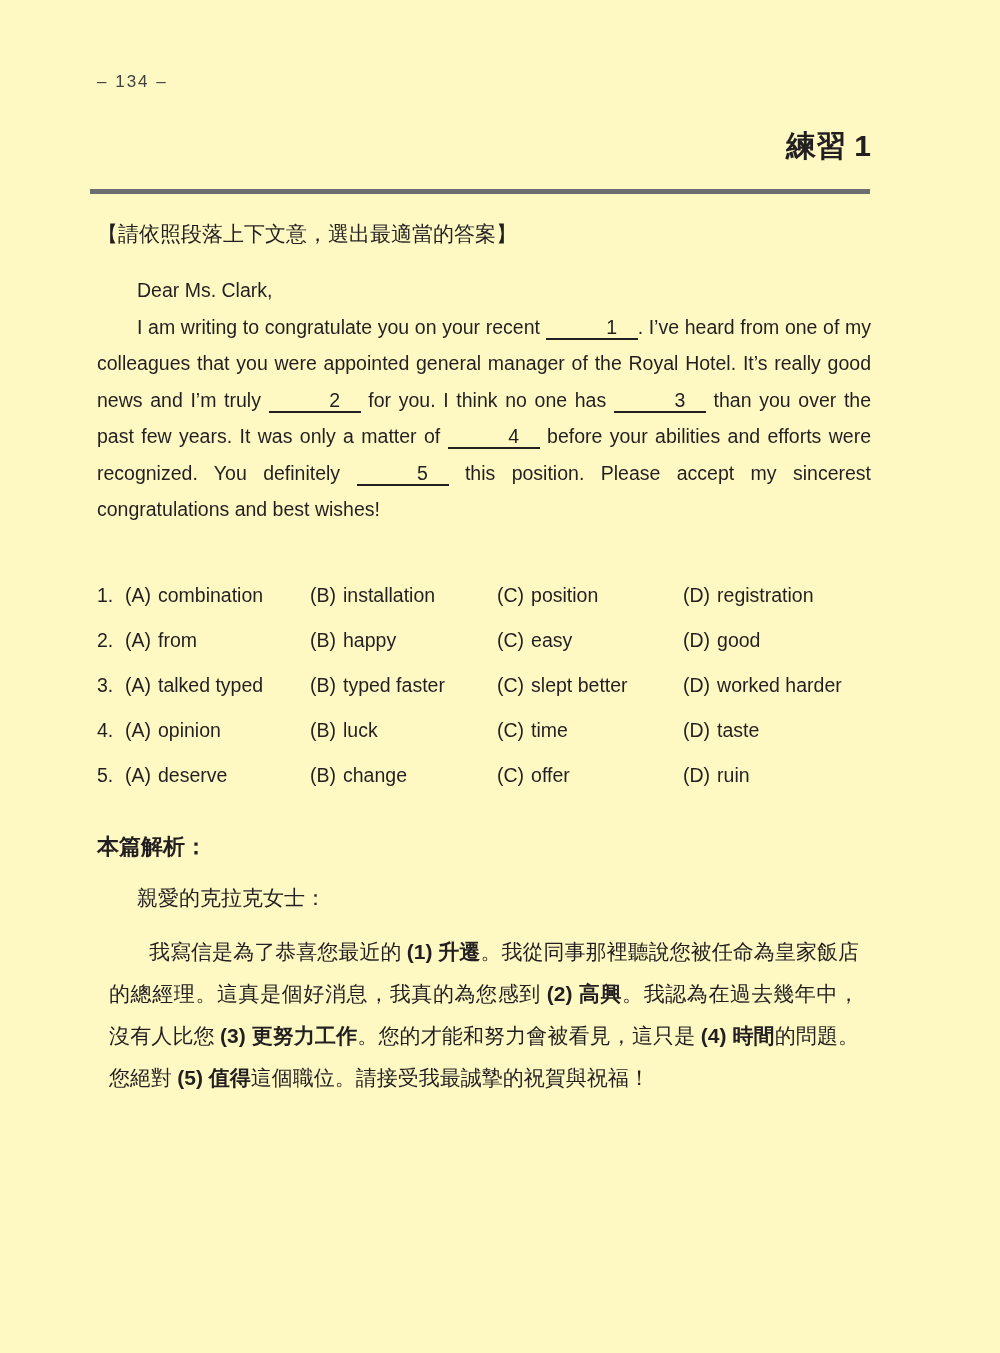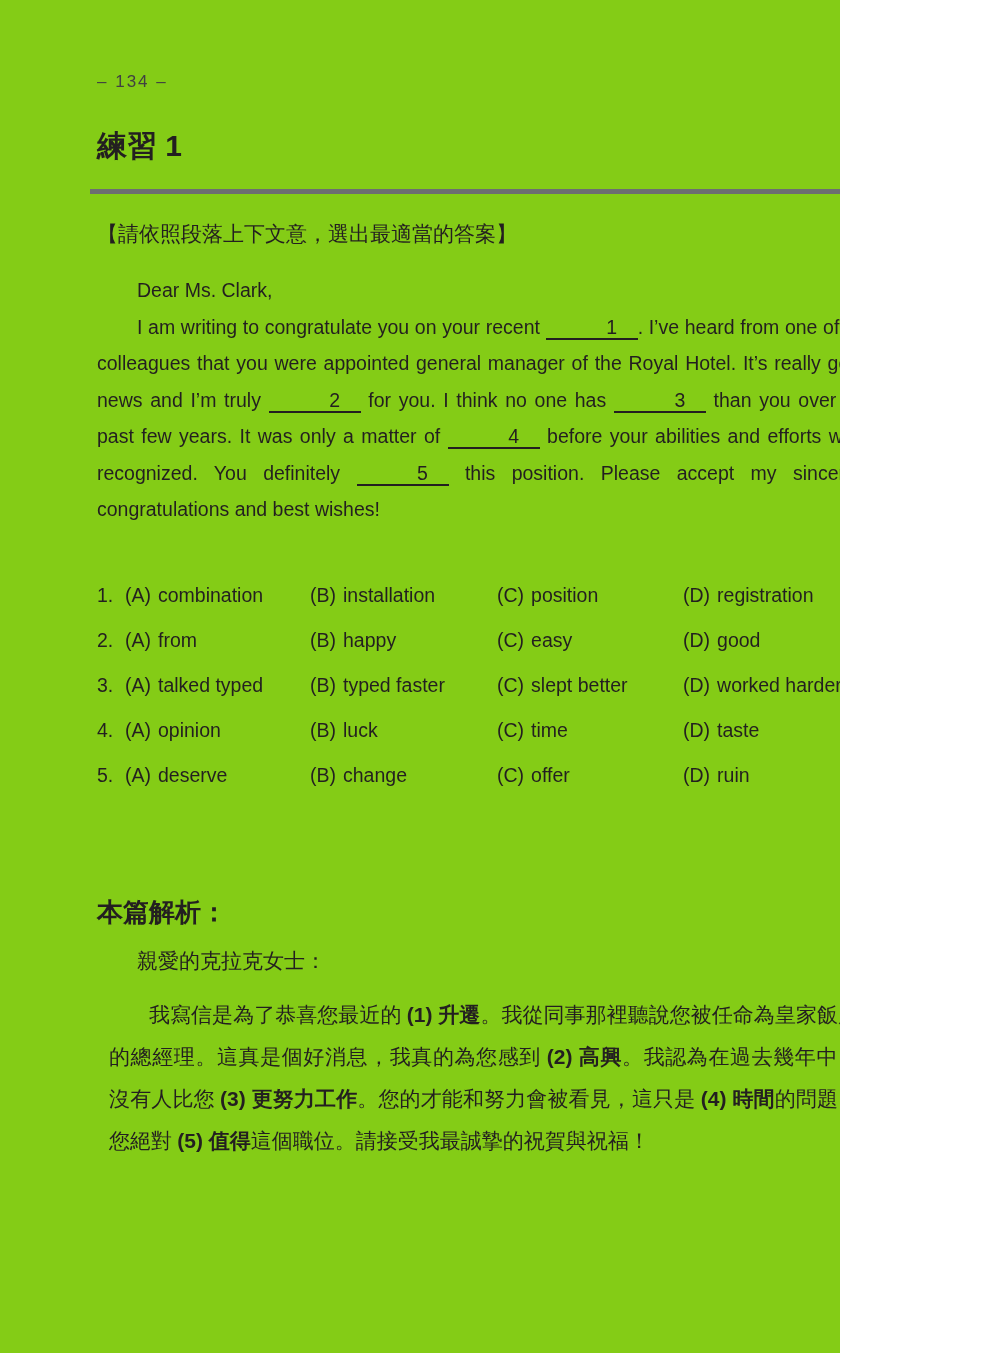--- a/index.html
+++ b/index.html
@@ -1,29 +1,29 @@
 <!DOCTYPE html>
 <html><head>
 <meta charset="utf-8">
 <style>
   html,body{margin:0;padding:0;}
   body{
     width:1000px;height:1353px;background:#ffffff;
     font-family:"Liberation Sans",sans-serif;color:#231f20;
     -webkit-font-smoothing:antialiased;
   }
-  .page{position:relative;width:840px;height:1353px;background:#84cc16;overflow:hidden;}
+  .page{position:relative;width:1000px;height:1353px;background:#fef9c3;overflow:hidden;}
   .content{position:absolute;left:97px;top:0;width:774px;}
 
   .page-number{
     margin-top:72px;font-size:17px;line-height:20px;
     color:#414042;letter-spacing:2px;font-weight:400;
   }
   .title{
-    margin-top:36px;text-align:left;
+    margin-top:36px;text-align:right;
     font-size:30px;line-height:36px;font-weight:bold;
     font-family:"Liberation Sans",sans-serif;
   }
   .rule{
     margin-top:25px;position:relative;left:-7px;
     width:780px;height:5px;background:#6d6e71;
   }
   .instruction{
     margin-top:27px;font-size:21px;line-height:26px;
     font-family:"Liberation Serif",serif;
@@ -36,22 +36,22 @@
     border-bottom:2px solid #231f20;line-height:22px;
   }
   .options{margin-top:57px;font-size:19.5px;}
   .q-row{
     display:grid;grid-template-columns:28px 185px 187px 186px auto;
     line-height:21px;margin-bottom:24px;
   }
   .q-row:last-child{margin-bottom:0;}
   .opt-label{margin-right:7px;}
   .analysis-heading{
-    margin-top:112px;font-size:26px;line-height:28px;font-weight:bold;
-    font-family:Liberation Sans, sans-serif;
+    margin-top:49px;font-size:22px;line-height:28px;font-weight:bold;
+    font-family:Liberation Mono, monospace;
   }
   .analysis{
     margin-top:14px;font-size:21px;line-height:42px;
     font-family:"Liberation Serif",serif;
   }
   .greeting{margin:0;padding-left:40px;}
   .analysis-body{margin:12px;text-align:justify;text-indent:40px;}
   .seg{font-family:"Liberation Serif",serif;}
   .seg.bold{
     font-weight:bold;font-family:"Liberation Sans",sans-serif;

